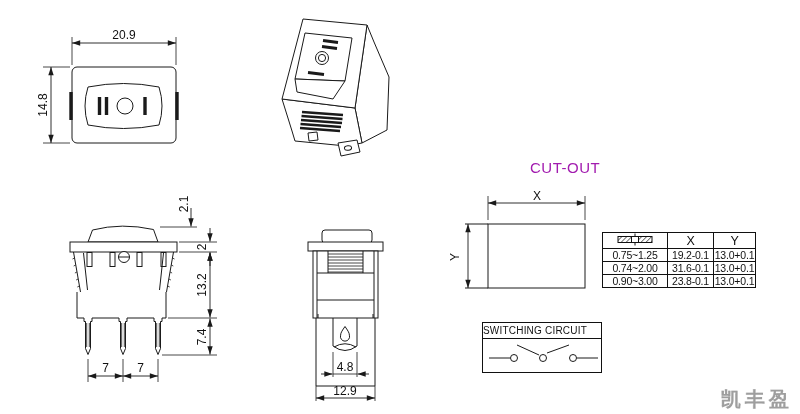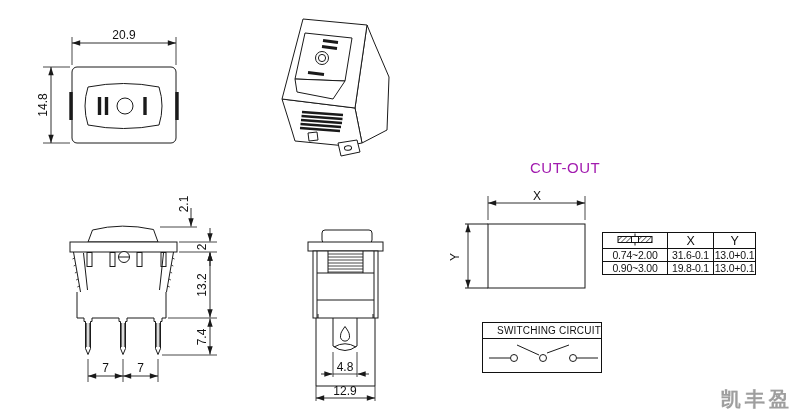--- a/index.html
+++ b/index.html
@@ -16,21 +16,21 @@
                 letter-spacing:0.5px;font-weight:400;margin-left:48px;}
   table.spec{position:absolute;left:602px;top:232px;border-collapse:collapse;
              table-layout:fixed;background:#fff;}
   table.spec th, table.spec td{border:1px solid #111;padding:0;margin:0;height:12px;
              text-align:center;vertical-align:middle;font-weight:400;color:#111;
              font-size:10.5px;letter-spacing:-0.2px;line-height:12px;}
   table.spec th{font-size:12.5px;}
   .col-t{width:64px;} .col-x{width:45px;} .col-y{width:41px;}
   .circuit-box{position:absolute;left:482px;top:322px;width:118px;height:49px;
                border:1px solid #111;background:#fff;}
-  .circuit-title{height:15px;border-bottom:1px solid #111;text-align:right;
+  .circuit-title{height:15px;border-bottom:1px solid #111;text-align:left;
                  font-size:10px;line-height:15px;color:#111;letter-spacing:0.2px;
                  white-space:nowrap;}
   .watermark{position:absolute;left:721px;top:386px;font-size:20px;font-weight:bold;
              letter-spacing:4px;color:#9e9e9e;white-space:nowrap;
              text-shadow:1px 1px 0 #ffffff, -0.5px -0.5px 0 #d8d8d8;}
 </style>
 </head>
 <body>
 
 <div class="canvas">
@@ -234,27 +234,32 @@
           <rect x="3" y="3.5" width="13.5" height="6" fill="url(#hatch)" stroke="#111" stroke-width="1"></rect>
           <rect x="23.5" y="3.5" width="13.5" height="6" fill="url(#hatch)" stroke="#111" stroke-width="1"></rect>
           <line x1="16.5" y1="3.5" x2="23.5" y2="3.5" stroke="#111" stroke-width="1"></line>
           <line x1="16.5" y1="9.5" x2="23.5" y2="9.5" stroke="#111" stroke-width="1"></line>
         </svg>
       </th>
       <th class="col-x">X</th>
       <th class="col-y">Y</th>
     </tr>
     <tr>
+      <td>0.75~1.25</td>
+      <td>19.2-0.1</td>
+      <td>13.0+0.1</td>
+    </tr>
+    <tr>
       <td>0.74~2.00</td>
       <td>31.6-0.1</td>
       <td>13.0+0.1</td>
     </tr>
     <tr>
       <td>0.90~3.00</td>
-      <td>19.8-0.1</td>
+      <td>23.8-0.1</td>
       <td>13.0+0.1</td>
     </tr>
   </tbody>
     </table>
 
   <div class="circuit-box">
     <div class="circuit-title">SWITCHING CIRCUIT</div>
     <svg width="118" height="33" viewBox="0 0 118 33" style="display:block">
       <line class="ln" x1="6" y1="19" x2="27" y2="19"></line>
       <circle class="ln" cx="31" cy="19" r="3.5"></circle>

